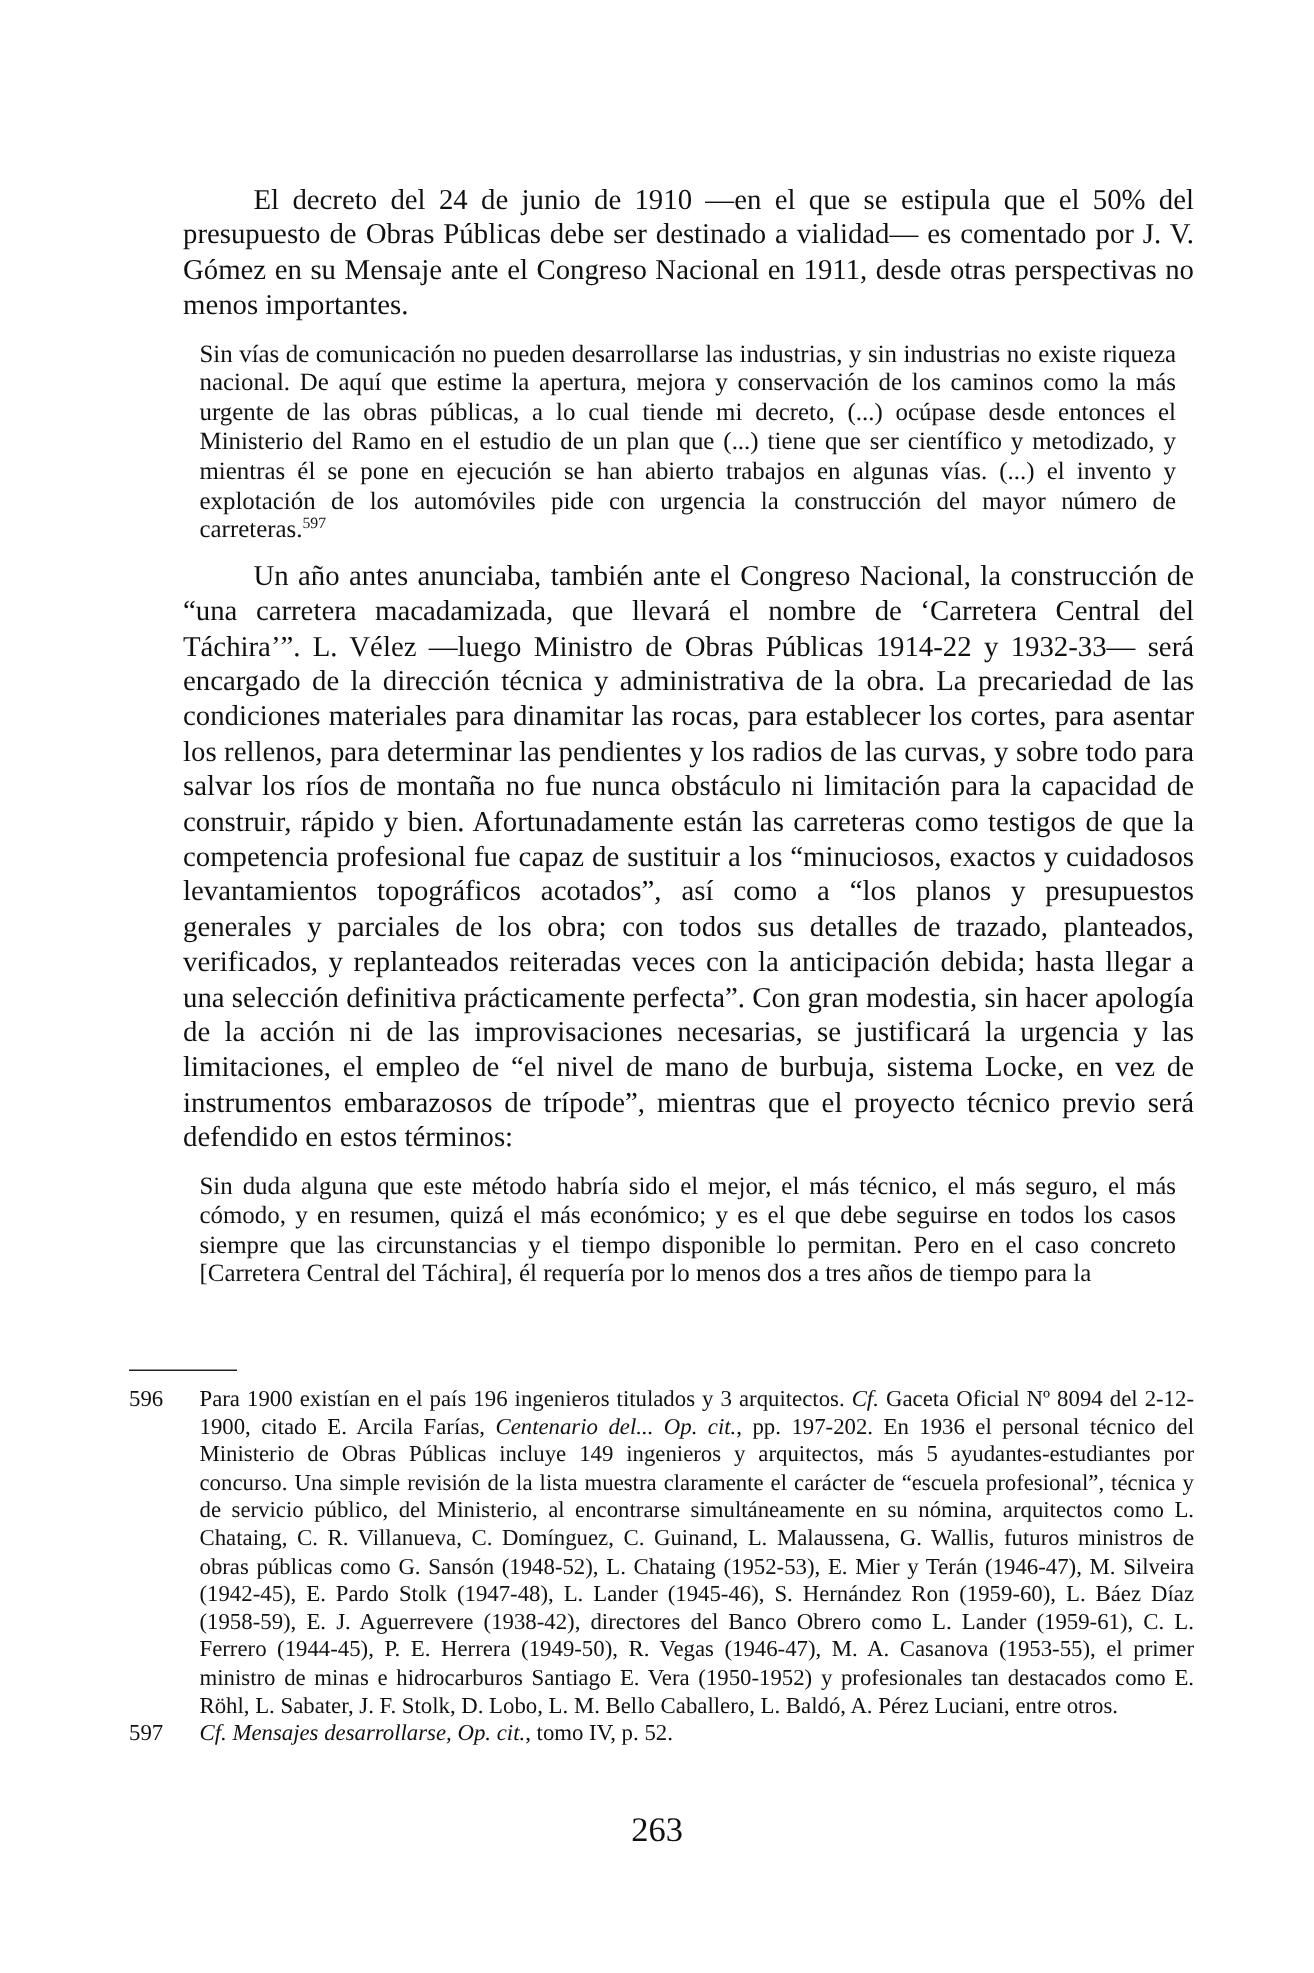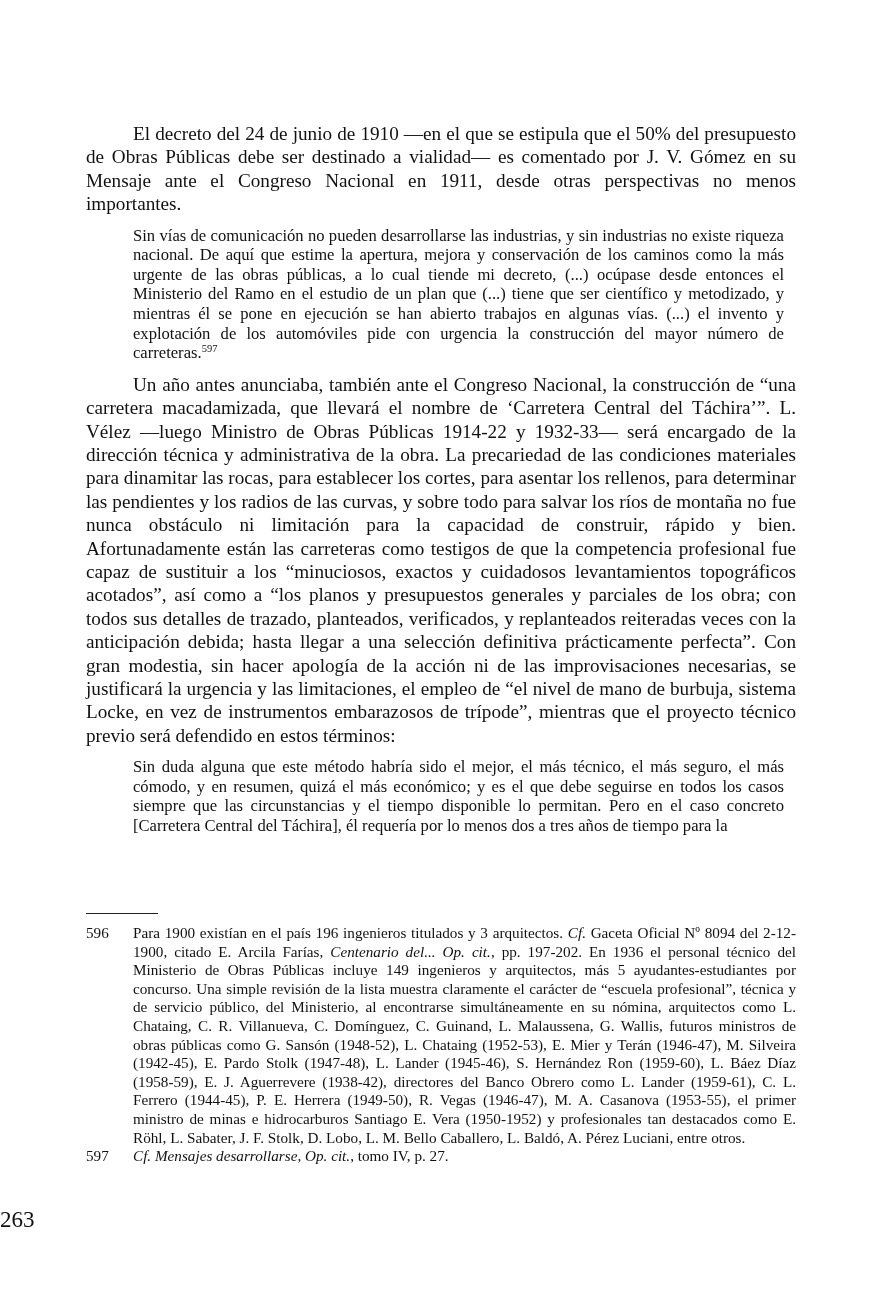--- a/index.html
+++ b/index.html
@@ -5,34 +5,34 @@
   html, body { margin: 0; padding: 0; background: #ffffff; }
   body {
     width: 876px; height: 1315px; position: relative; overflow: hidden;
     font-family: "Liberation Serif", "DejaVu Serif", serif;
     color: #111111;
   }
   .page { position: absolute; left: 86px; top: 116px; width: 710px; }
   .para {
     font-size: 19.2px; line-height: 23.4px; margin: 0; text-align: justify;
   }
-  .para.indent { text-indent: 47px; }
+  .para.indent { text-indent: 47px; margin-left: 36px; }
   .gap-s { height: 6px; }
   .gap-m { height: 10px; }
   .quote {
     margin: 0 12px 0 47px; font-size: 16.6px; line-height: 19.6px; text-align: justify;
   }
   sup, .sup { font-size: 10.5px; vertical-align: 6px; line-height: 0; }
   .rule { position: absolute; left: 86px; top: 913px; width: 72px; height: 1px; background: #222; }
   .footnotes { position: absolute; left: 86px; top: 924px; width: 710px; }
   .fn { display: flex; font-size: 15.2px; line-height: 18.6px; }
   .fn-num { width: 47px; flex: 0 0 47px; }
   .fn-text { flex: 1; text-align: justify; }
   .page-number {
-    position: absolute; left: 0; width: 876px; top: 1207px; text-align: left;
+    position: absolute; left: 0; width: 876px; top: 1207px; text-align: center;
     font-size: 23px;
   }
   i { }
 </style>
 </head>
 <body>
 
 <div class="page">
   <div class="gap-s"></div>
   <p class="para indent">El decreto del 24 de junio de 1910 —en el que se estipula que el 50% del presupuesto de Obras Públicas debe ser destinado a vialidad— es comentado por J. V. Gómez en su Mensaje ante el Congreso Nacional en 1911, desde otras perspectivas no menos importantes.</p>
@@ -46,17 +46,17 @@
 
 <div class="rule"></div>
 
 <div class="footnotes">
   <div class="fn">
     <span class="fn-num">596</span>
     <span class="fn-text"><span>Para 1900 existían en el país 196 ingenieros titulados y 3 arquitectos. </span><i>Cf.</i><span> Gaceta Oficial Nº 8094 del 2-12-1900, citado E. Arcila Farías, </span><i>Centenario del... Op. cit.</i><span>, pp. 197-202. En 1936 el personal técnico del Ministerio de Obras Públicas incluye 149 ingenieros y arquitectos, más 5 ayudantes-estudiantes por concurso. Una simple revisión de la lista muestra claramente el carácter de “escuela profesional”, técnica y de servicio público, del Ministerio, al encontrarse simultáneamente en su nómina, arquitectos como L. Chataing, C. R. Villanueva, C. Domínguez, C. Guinand, L. Malaussena, G. Wallis, futuros ministros de obras públicas como G. Sansón (1948-52), L. Chataing (1952-53), E. Mier y Terán (1946-47), M. Silveira (1942-45), E. Pardo Stolk (1947-48), L. Lander (1945-46), S. Hernández Ron (1959-60), L. Báez Díaz (1958-59), E. J. Aguerrevere (1938-42), directores del Banco Obrero como L. Lander (1959-61), C. L. Ferrero (1944-45), P. E. Herrera (1949-50), R. Vegas (1946-47), M. A. Casanova (1953-55), el primer ministro de minas e hidrocarburos Santiago E. Vera (1950-1952) y profesionales tan destacados como E. Röhl, L. Sabater, J. F. Stolk, D. Lobo, L. M. Bello Caballero, L. Baldó, A. Pérez Luciani, entre otros.</span></span>
   </div>
   <div class="fn">
     <span class="fn-num">597</span>
-    <span class="fn-text"><i>Cf. Mensajes desarrollarse, Op. cit.</i><span>, tomo IV, p. 27.</span></span>
+    <span class="fn-text"><i>Cf. Mensajes desarrollarse, Op. cit.</i><span>, tomo IV, p. 52.</span></span>
   </div>
 </div>
 
 <div class="page-number">263</div>
 
 </body></html>

